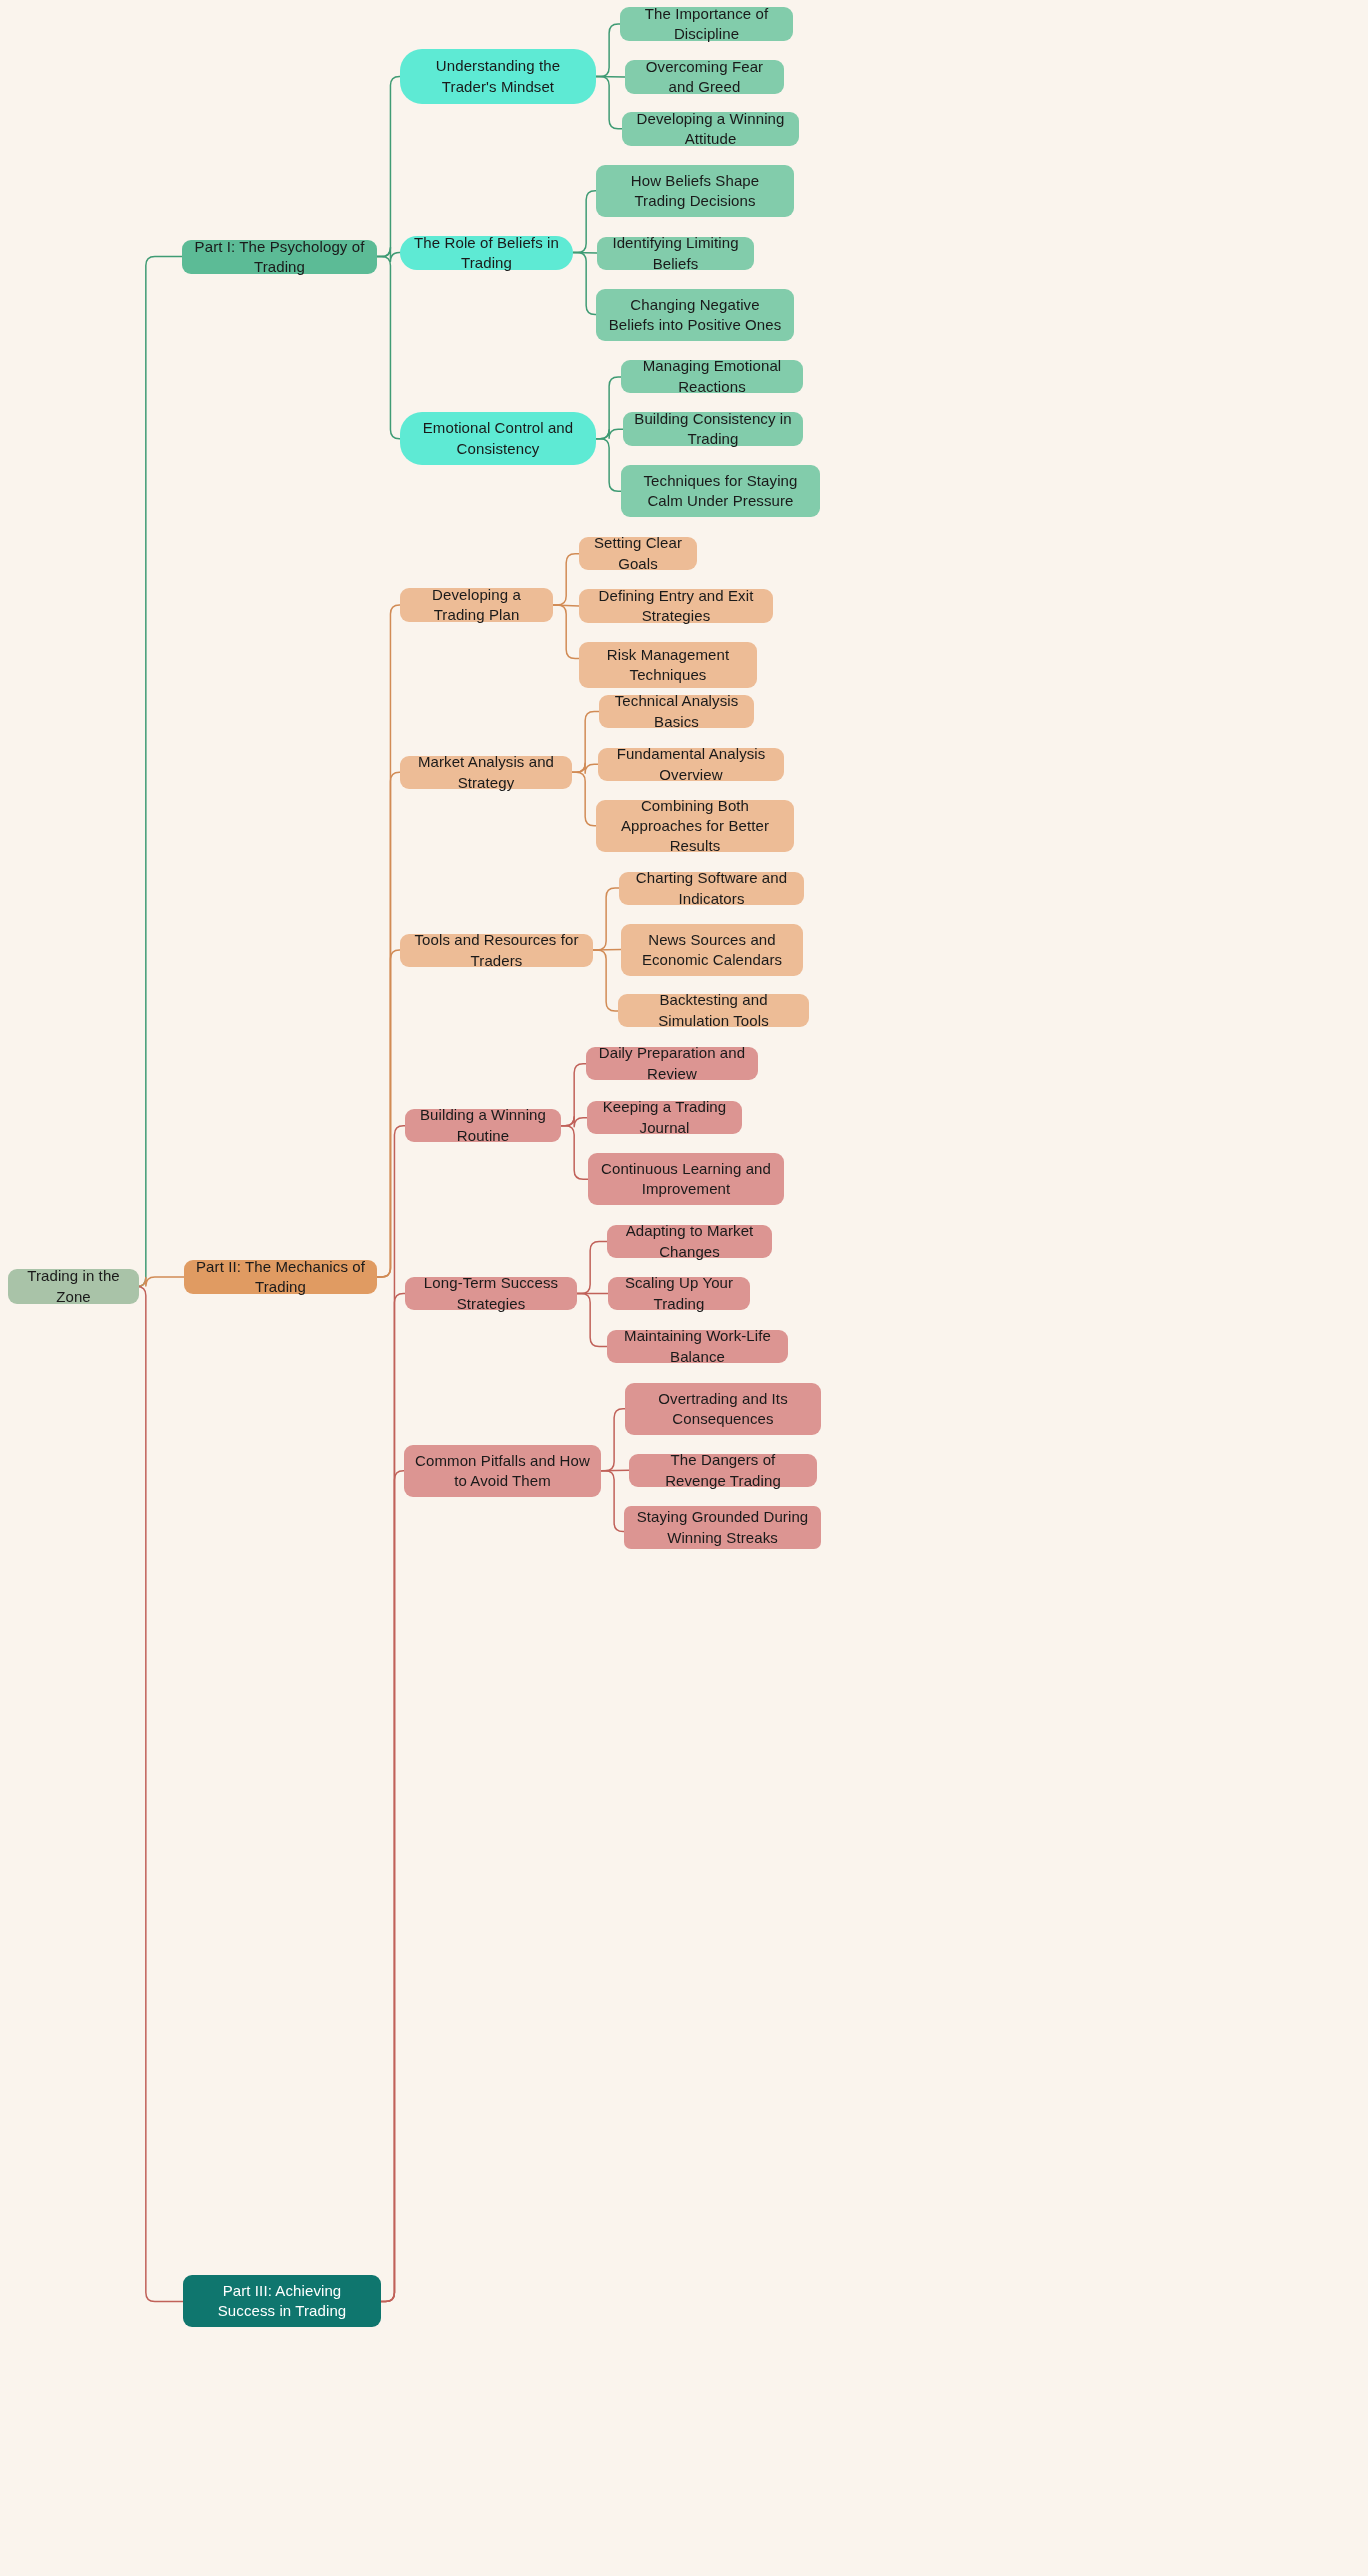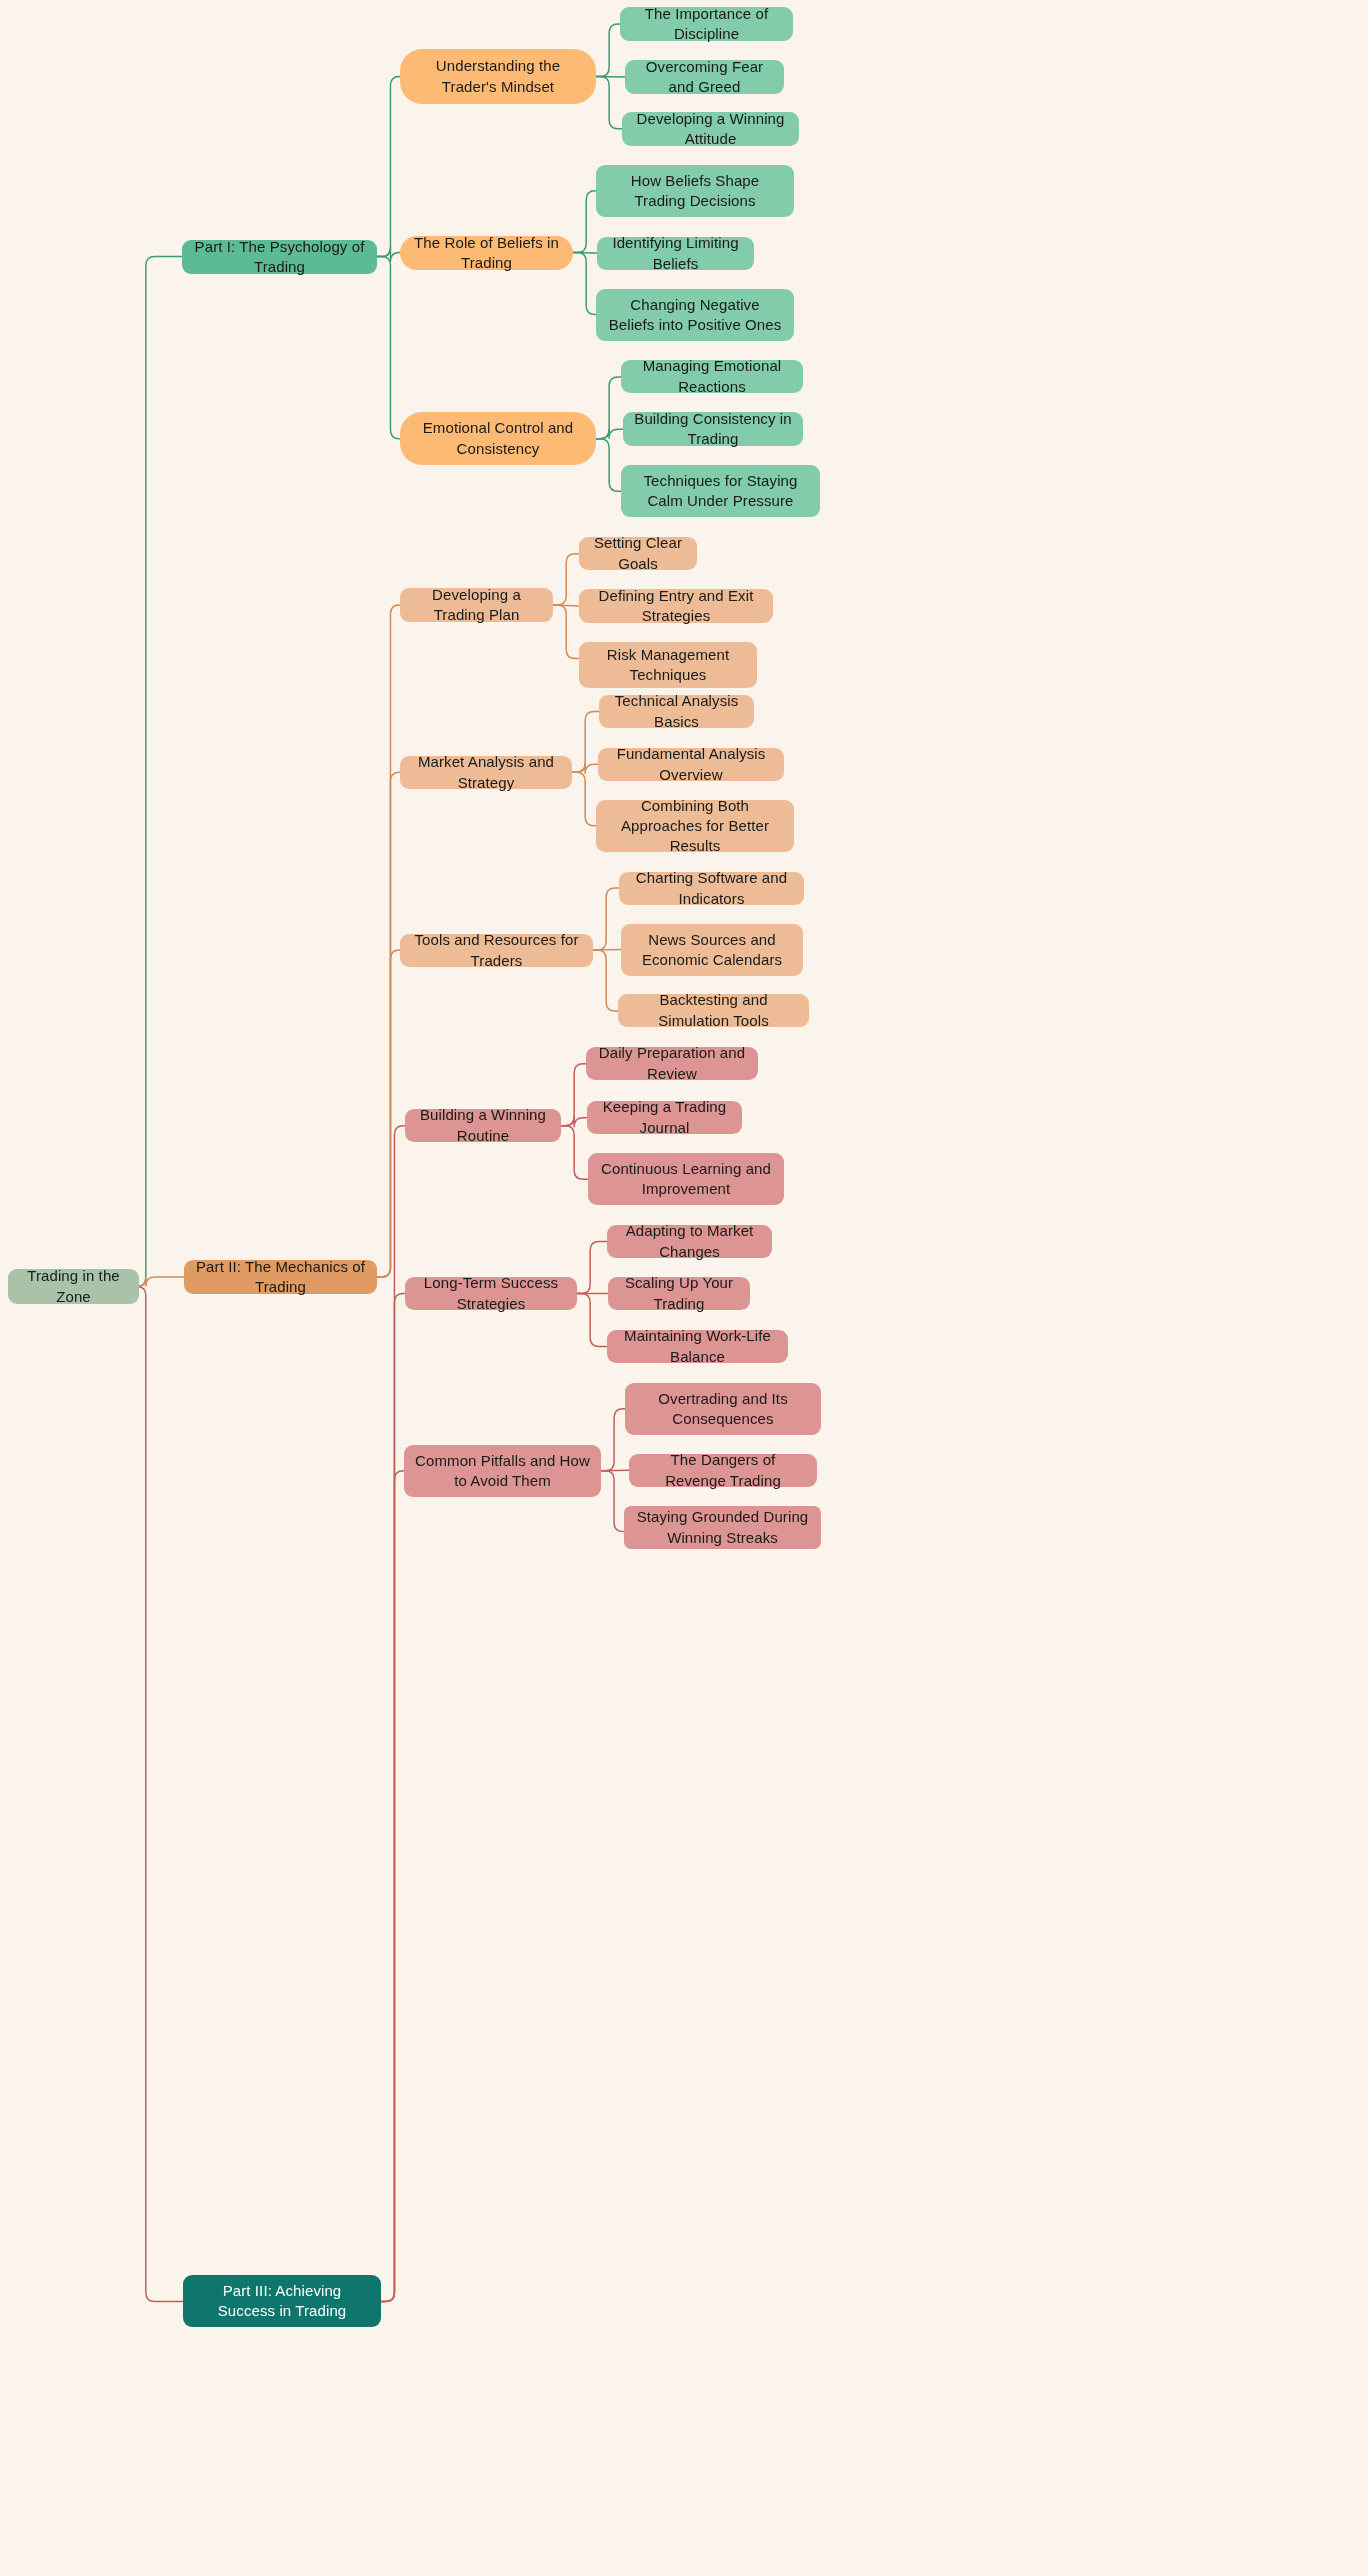--- a/index.html
+++ b/index.html
@@ -34,21 +34,21 @@
     line-height: 1.35;
     color: #1a1a1a;
     padding: 13px 10px;
     letter-spacing: 0.1px;
   }
   .node.root {
     background: #a9c3a8;
     font-size: 15px;
   }
   .node.b1 { background: #5cbb96; }
-  .node.b1c { background: #fdba74; border-radius: 22px; }
+  .node.b1c { background: #5eead4; border-radius: 22px; }
   .node.b1l { background: #82ccab; }
 
   .node.b2 { background: #e09b62; justify-content: center; }
   .node.b2c { background: #edbc96; }
   .node.b2l { background: #edbc96; }
 
   .node.b3 { background: #0f766e; color: #ffffff; }
   .node.b3c { background: #dc9592; }
   .node.b3l { background: #dc9592; }
 </style>

